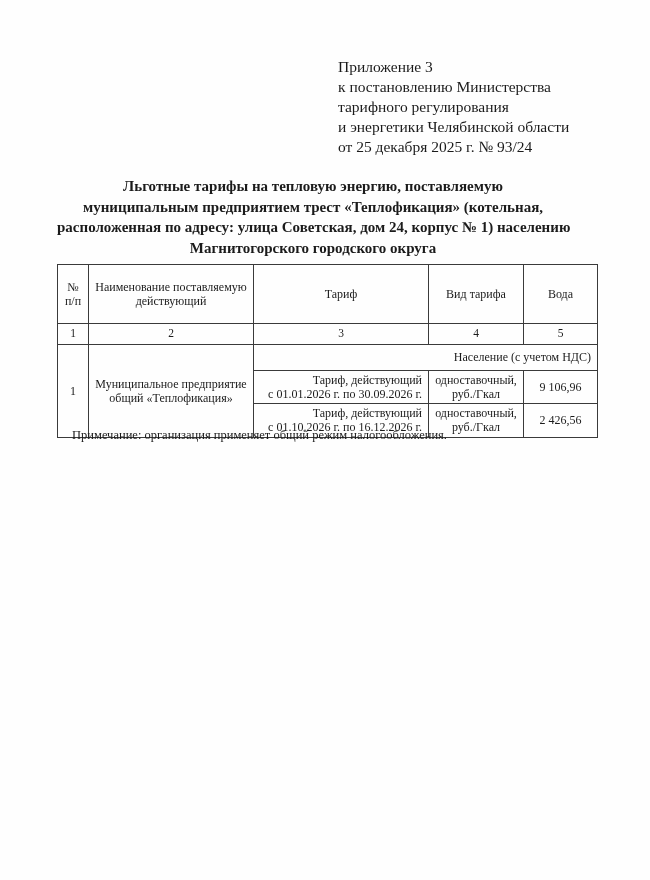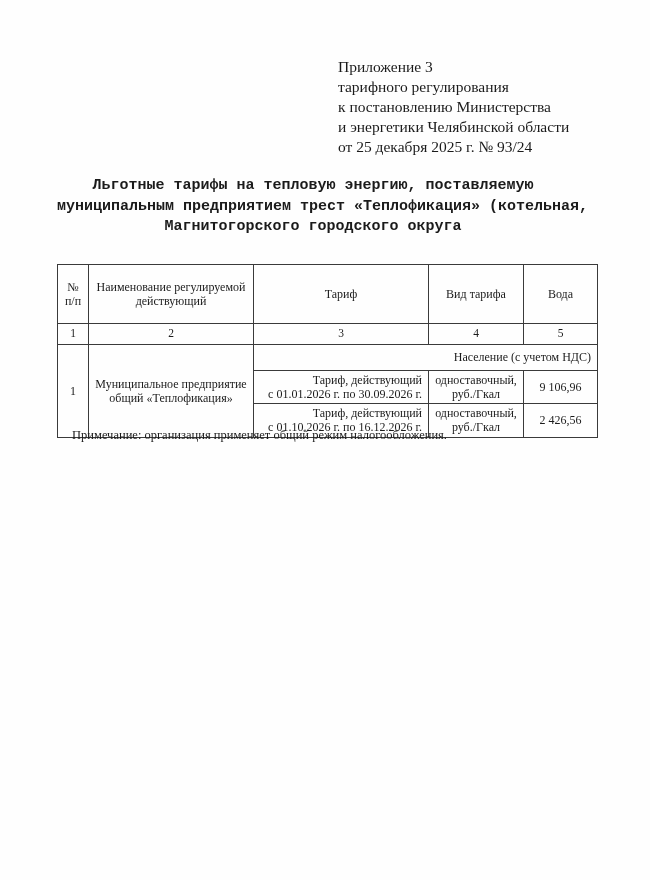--- a/index.html
+++ b/index.html
@@ -27,21 +27,20 @@
   }
   .doc-title {
     position: absolute;
     top: 176px;
     left: 57px;
     width: 512px;
     text-align: center;
     font-weight: bold;
     font-size: 15px;
     line-height: 20.5px;
-    font-family: Liberation Mono, monospace;
   }
   table.tariff {
     position: absolute;
     top: 264px;
     left: 57px;
     border-collapse: collapse;
     table-layout: fixed;
     font-size: 12px;
     line-height: 1.18;
     color: #1b1b1b;
@@ -70,48 +69,49 @@
     line-height: 15px;
   }
 </style>
 </head>
 <body>
 
 <div class="page">
 
   <div class="appendix-header lines">
       <div>Приложение 3</div>
+      <div>к постановлению Министерства</div>
       <div>тарифного регулирования</div>
-      <div>к постановлению Министерства</div>
       <div>и энергетики Челябинской области</div>
       <div>от 25 декабря 2025 г. № 93/24</div>
     </div>
 
   <div class="doc-title lines">
       <div>Льготные тарифы на тепловую энергию, поставляемую</div>
       <div>муниципальным предприятием трест «Теплофикация» (котельная,</div>
+      <div>расположенная по адресу: улица Советская, дом 24, корпус № 1) населению</div>
       <div>Магнитогорского городского округа</div>
     </div>
 
   <table class="tariff">
     <colgroup>
       <col style="width:31px">
       <col style="width:165px">
       <col style="width:175px">
       <col style="width:95px">
       <col style="width:74px">
     </colgroup>
     <tbody>
       <tr class="hdr-row">
         <td class="c lines">
             <div>№</div>
             <div>п/п</div>
           </td>
         <td class="c lines">
-            <div>Наименование регулируемой</div>
+            <div>Наименование поставляемую</div>
             <div>действующий</div>
           </td>
         <td class="c">Тариф</td>
         <td class="c">Вид тарифа</td>
         <td class="c">Вода</td>
       </tr>
       <tr class="num-row">
         <td class="c">1</td>
         <td class="c">2</td>
         <td class="c">3</td>

